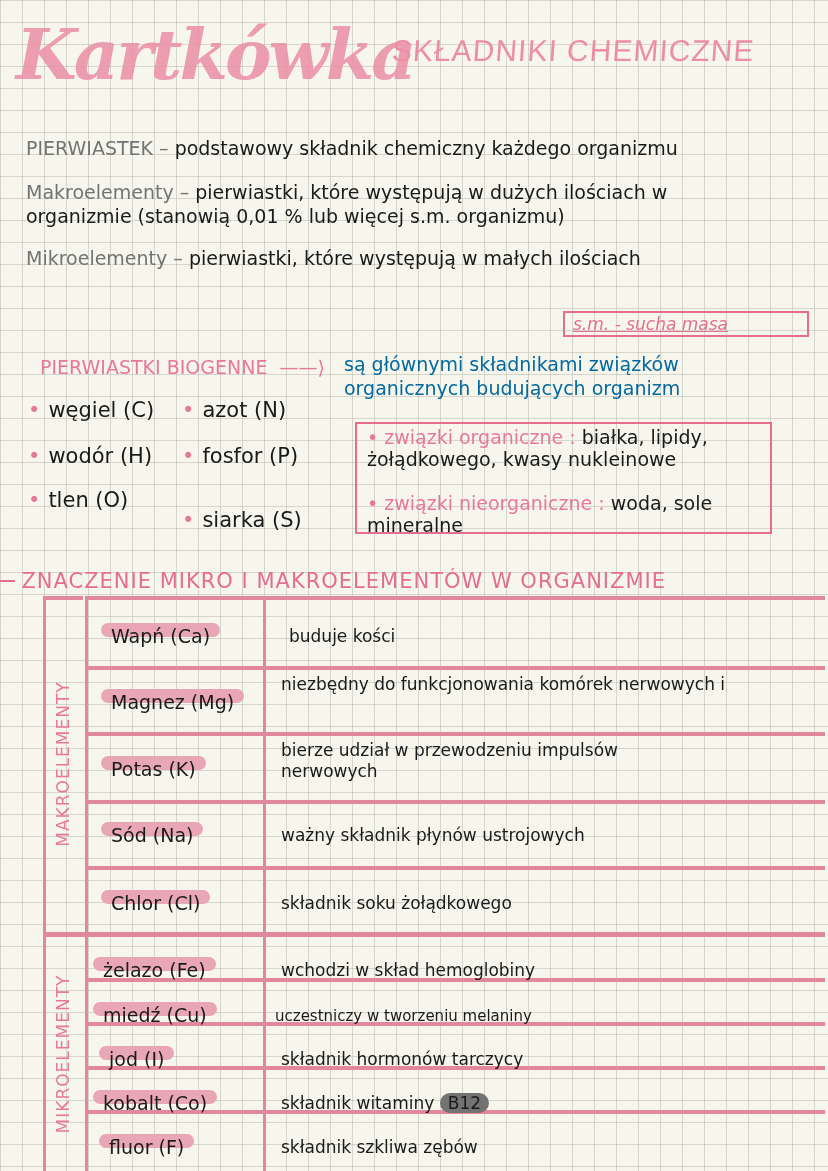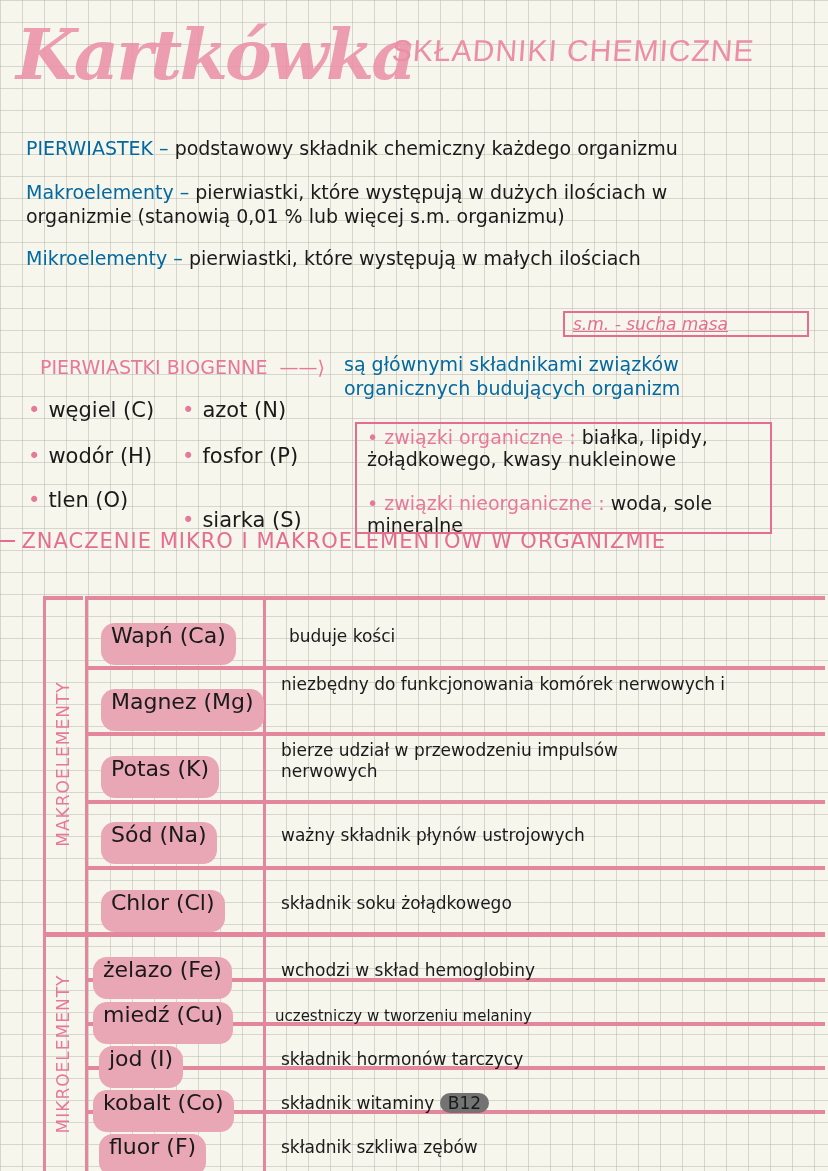--- a/index.html
+++ b/index.html
@@ -17,49 +17,49 @@
   .abs { position:absolute; }
   .title {
     left:16px; top:20px; font-family:"DejaVu Serif", serif; font-style:italic; font-weight:bold;
     font-size:70px; color:#ec8ea6; opacity:0.85; letter-spacing:-3px; line-height:1;
   }
   .subtitle {
     left:392px; top:34px; font-size:30px; color:#ec8ea6; letter-spacing:1px;
     font-family:"Liberation Sans", sans-serif; transform:skewX(-4deg);
   }
   .line { font-size:19px; line-height:24px; font-family:"DejaVu Sans", sans-serif; }
-  .def-term { color:#0369a1; }
+  .def-term { color:#737373; }
   .sm-box {
     left:563px; top:311px; width:234px; height:22px; border:2px solid #e56d8f;
     font-size:17px; color:#e56d8f; font-style:italic; text-decoration:underline;
     padding-left:8px; line-height:22px;
   }
   .bio-head { left:40px; top:356px; font-size:19px; color:#e8789a; }
   .bio-desc { left:344px; top:352px; font-size:19px; color:#0369a1; line-height:24px; }
   .bullet { font-size:21px; }
   .bullet .dot { color:#e8789a; margin-right:8px; }
   .comp-box {
     left:355px; top:422px; width:417px; height:112px; border:2px solid #e56d8f;
     padding:2px 10px; box-sizing:border-box;
   }
   .comp-item { font-size:19px; line-height:22px; margin-bottom:22px; }
   .comp-item .lbl { color:#e8789a; }
   .section-head {
-    left:0; top:527px; width:672px; height:28px; display:flex; align-items:center;
+    left:0; top:567px; width:672px; height:28px; display:flex; align-items:center;
   }
   .section-head .rule { height:2px; background:#e56d8f; }
   .section-head .txt { color:#e56d8f; font-size:21px; letter-spacing:1px; padding:0 6px; white-space:nowrap; }
   .table {
     left:43px; top:596px; width:782px;
   }
   .hline { position:absolute; height:4px; background:#e3879c; left:0; }
   .vline { position:absolute; width:3px; background:#e3879c; }
   .pill {
     position:absolute; background:#e9a6b4; border-radius:14px; padding:0 10px;
-    font-size:22px; line-height:26px; height:42px; color:#1a1a1a; white-space:nowrap;
+    font-size:19px; line-height:26px; height:14px; color:#1a1a1a; white-space:nowrap;
   }
   .desc { position:absolute; font-size:17px; line-height:21px; color:#1a1a1a; }
   .vlabel {
     position:absolute; color:#e8789a; font-size:17px; letter-spacing:1px;
     transform:rotate(-90deg); transform-origin:center; white-space:nowrap; text-align:center;
   }
   .b12 { background:#737373; border-radius:12px; padding:0 8px; }
 </style>
 </head>
 <body>

